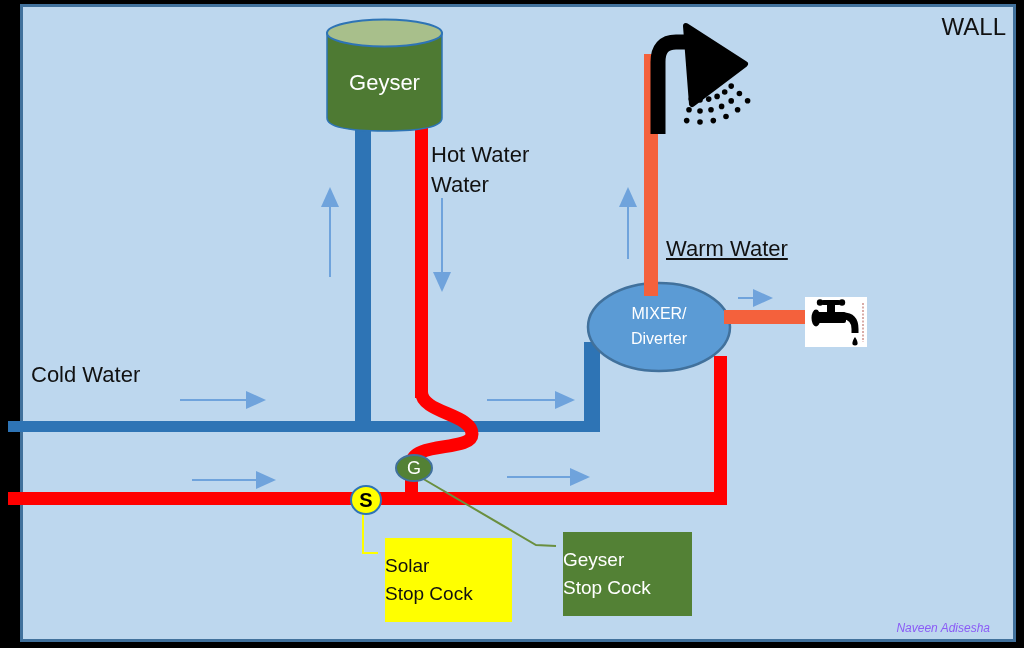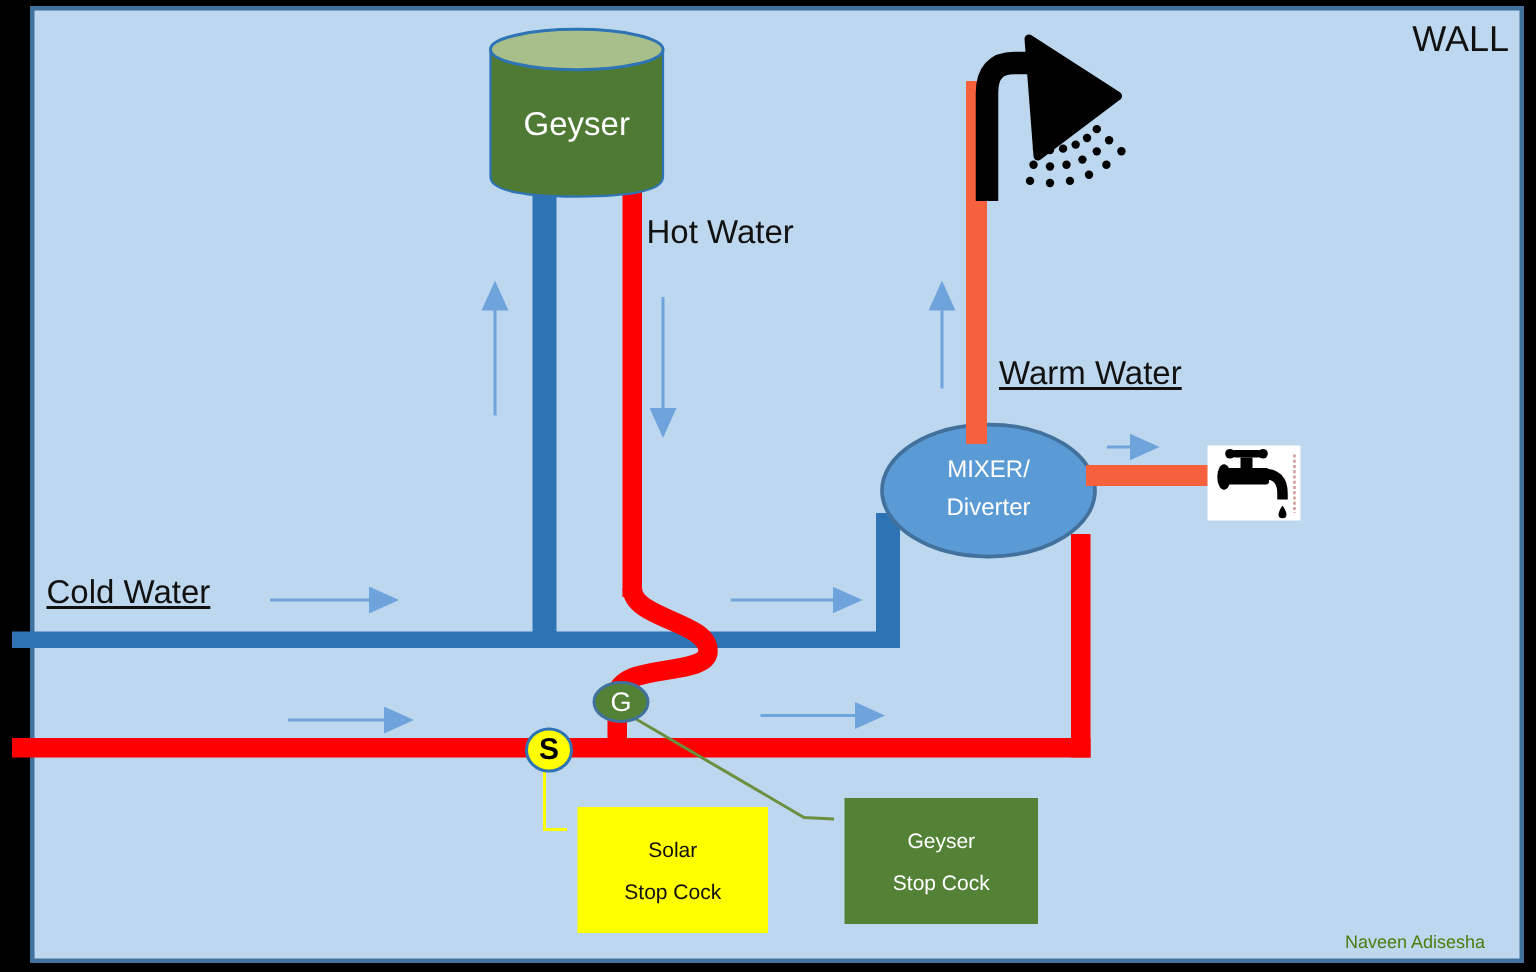--- a/index.html
+++ b/index.html
@@ -7,30 +7,30 @@
   #stage{position:relative;width:902px;height:648px;background:#000;}
   #panel{position:absolute;left:20px;top:4px;width:996px;height:638px;box-sizing:border-box;
          background:var(--panel_fill,#BDD7EE);border:3px solid var(--panel_border,#41719C);}
   #diagram{position:absolute;left:0;top:0;width:1024px;height:648px;z-index:1;}
   .lbl{position:absolute;z-index:2;color:#111;white-space:nowrap;font-size:22px;line-height:30px;}
   .center{text-align:center;}
   #wall-label{left:866px;top:12px;width:140px;text-align:right;font-size:24px;}
   #geyser-label{left:327px;top:68px;width:115px;color:#fff;}
   #hot-geyser-label{left:431px;top:140px;}
   #warm-water-label{left:666px;top:234px;text-decoration:underline;}
-  #cold-water-label{left:31px;top:380px;text-decoration:underline;}
+  #cold-water-label{left:31px;top:360px;}
   #hot-solar-label{left:20px;top:462px;}
   #mixer-label{left:587px;top:301px;width:144px;color:#fff;font-size:16px;line-height:25px;}
   #g-symbol{left:396px;top:455px;width:36px;height:26px;color:#fff;font-size:18px;line-height:26px;}
   #s-symbol{left:351px;top:486px;width:30px;height:28px;color:#000;font-size:20px;line-height:28px;font-weight:700;}
-  .cock-box{position:absolute;z-index:2;display:flex;flex-direction:column;align-items:center;
-            justify-content:center;font-size:14px;line-height:28px;}
+  .cock-box{position:absolute;z-index:2;display:flex;flex-direction:column;
+            justify-content:center;font-size:19px;line-height:28px;}
   #solar-box{left:385px;top:538px;width:127px;height:84px;background:var(--valve_solar,#FFFF00);color:#111;}
   #geyser-box{left:563px;top:532px;width:129px;height:84px;background:var(--valve_geyser,#538135);color:#fff;}
-  #credit{left:840px;top:620px;width:150px;text-align:right;font-size:12px;color:#4d7c0f;line-height:16px;}
+  #credit{left:840px;top:620px;width:150px;text-align:right;font-size:12px;color:#8b5cf6;line-height:16px;font-style:italic;}
 </style>
 </head>
 <body>
 
 <div id="stage">
   <div id="panel"></div>
 
   <svg id="diagram" viewBox="0 0 1024 648">
     <defs>
       <marker id="arw" markerWidth="10" markerHeight="9" refX="8" refY="4.5" orient="auto">
@@ -120,20 +120,21 @@
       <line x1="487" y1="400" x2="571" y2="400" marker-end="url(#arw)"></line>
       <line x1="507" y1="477" x2="586" y2="477" marker-end="url(#arw)"></line>
       <line x1="738" y1="298" x2="769" y2="298" marker-end="url(#arw)"></line>
     </g>
   </svg>
 
   <div class="lbl" id="wall-label">WALL</div>
   <div class="lbl center" id="geyser-label">Geyser</div>
   <div class="lbl" id="hot-geyser-label">
     <div>Hot Water</div>
+    <div>Water</div>
   </div>
   <div class="lbl" id="warm-water-label">Warm Water</div>
   <div class="lbl" id="cold-water-label">Cold Water</div>
   <div class="lbl center" id="mixer-label">
     <div>MIXER/</div>
     <div>Diverter</div>
   </div>
   <div class="lbl center" id="g-symbol">G</div>
   <div class="lbl center" id="s-symbol">S</div>
 

